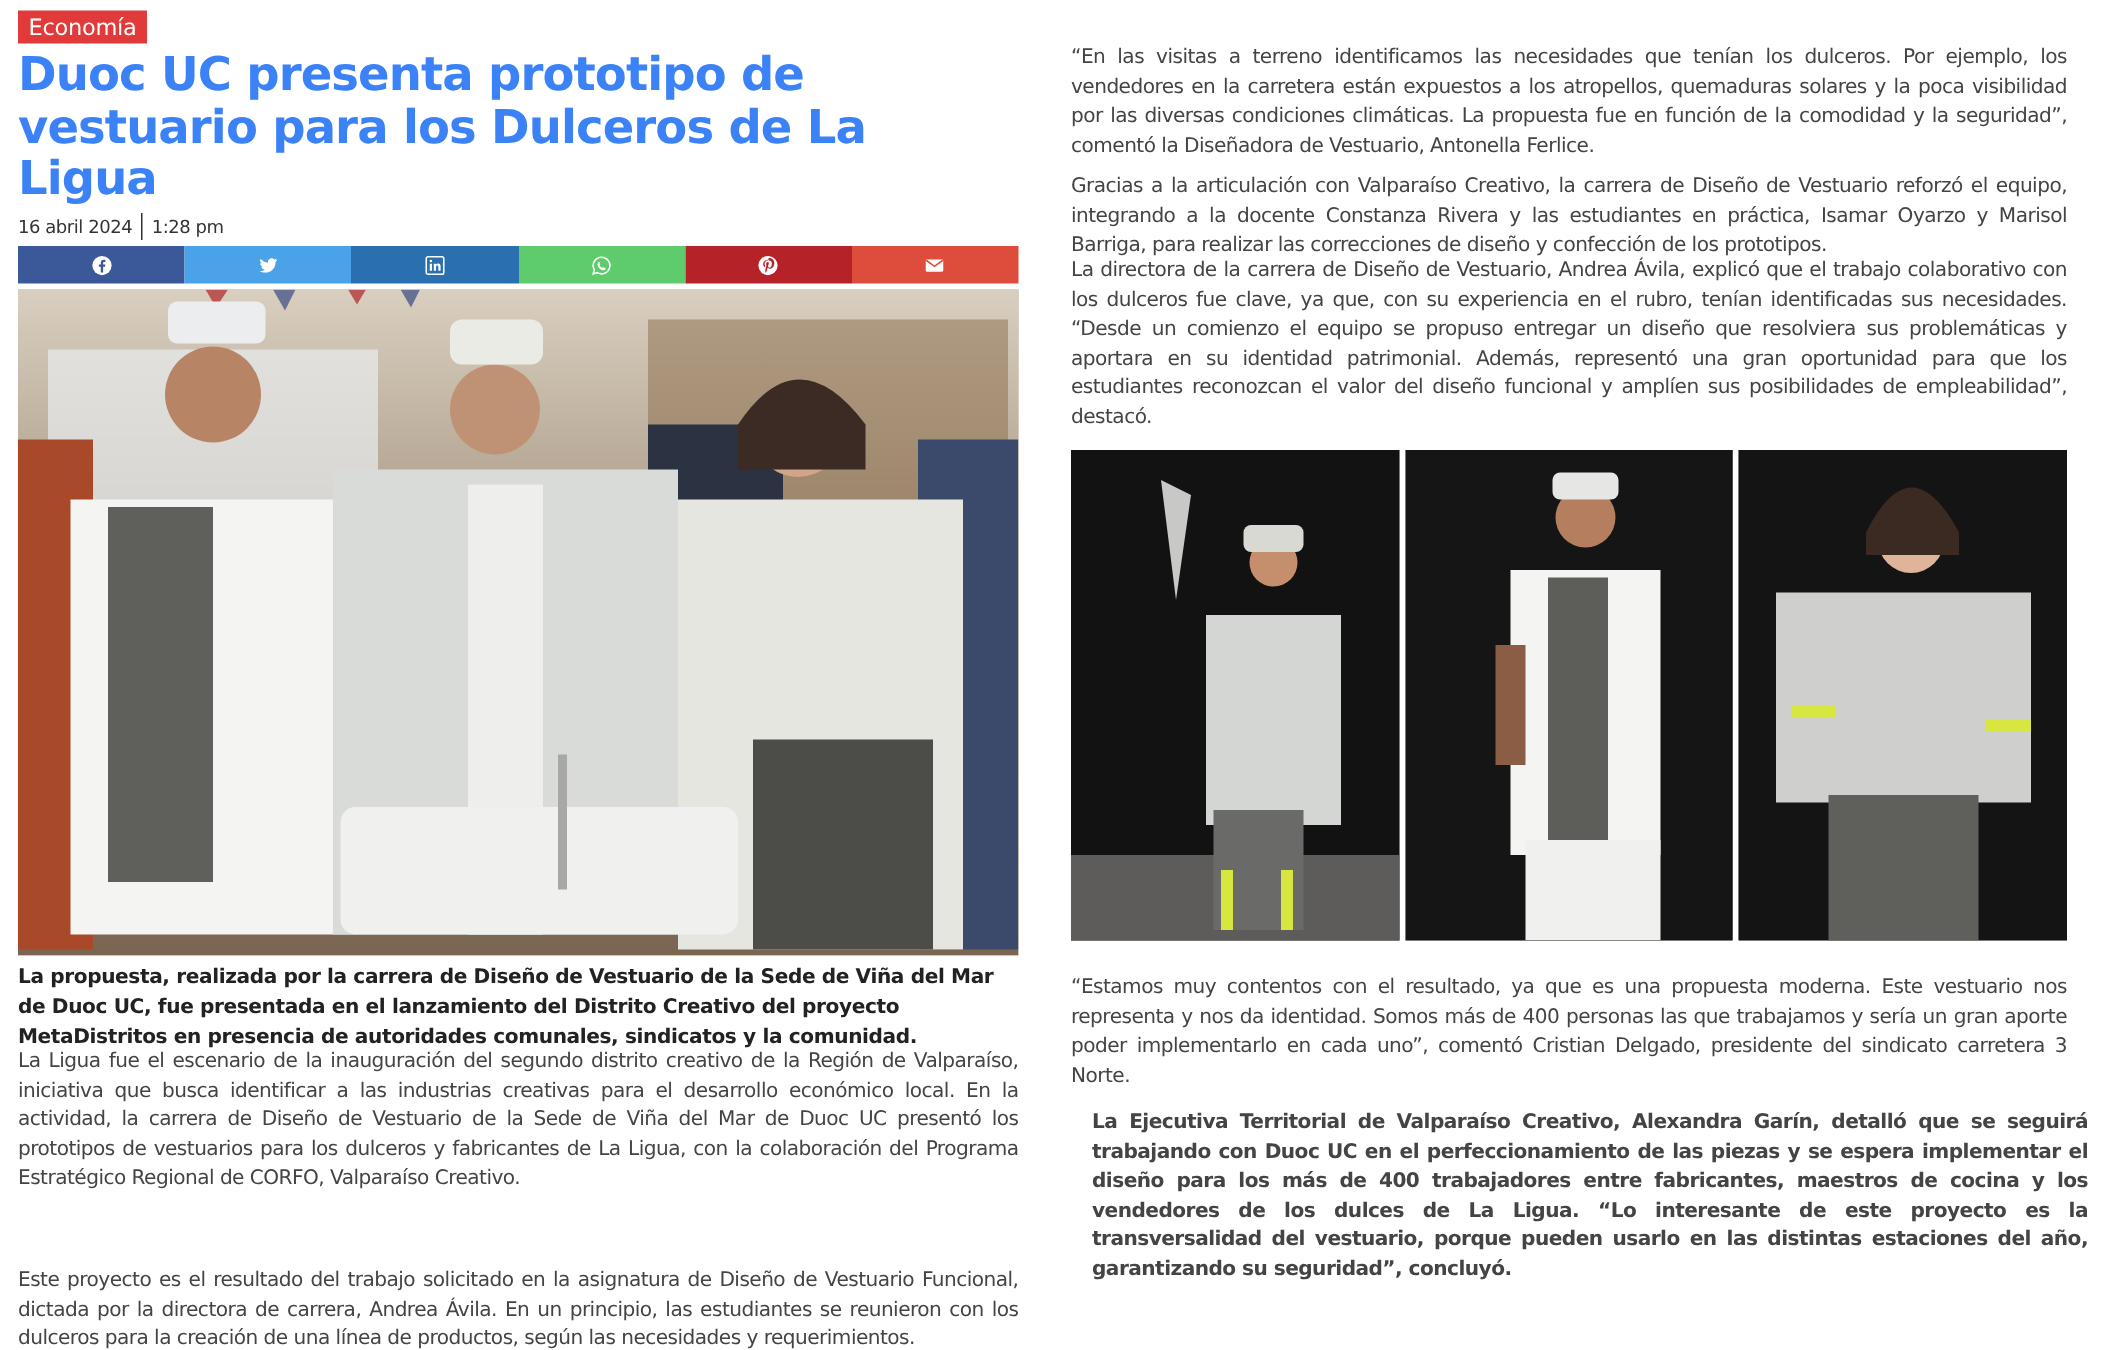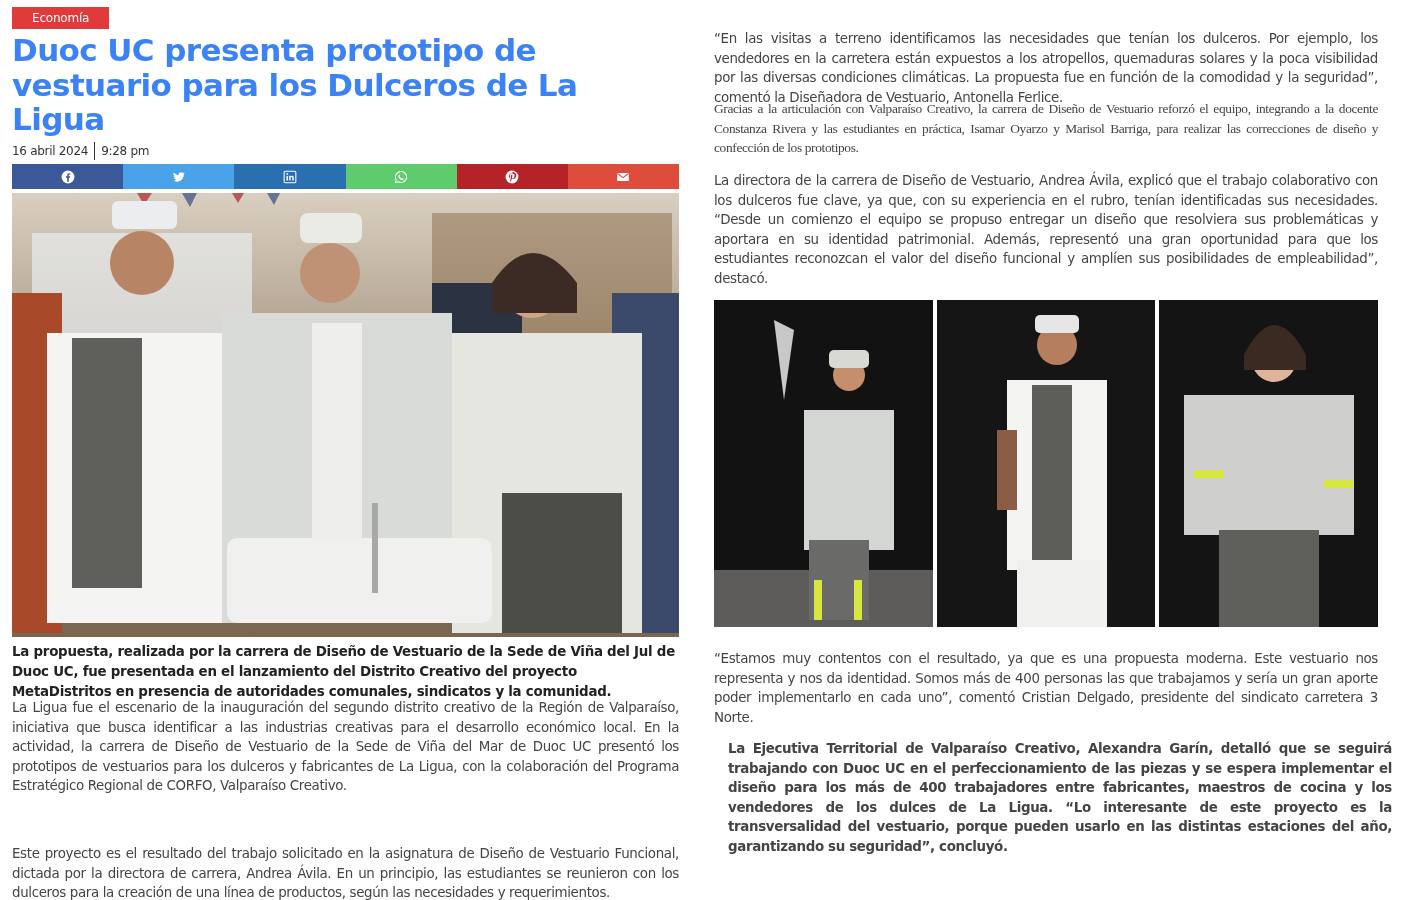--- a/index.html
+++ b/index.html
@@ -3,22 +3,22 @@
 <meta charset="utf-8">
 <style>
   * { box-sizing: border-box; margin: 0; padding: 0; }
   html, body { width: 1402px; height: 900px; background: #ffffff; overflow: hidden; }
   body { position: relative; font-family: "Liberation Sans", sans-serif; color: #333333; }
 
   .col-left { position: absolute; left: 12px; top: 0; width: 667px; }
   .col-right { position: absolute; left: 714px; top: 0; width: 664px; }
 
   .badge {
-    position: absolute; left: 0; top: 7px; height: 22px; padding: 0 20px;
-    background: #e03a3a; color: #ffffff; font-size: 12px; line-height: 22px;
+    position: absolute; left: 0; top: 7px; height: 22px; padding: 0 7px;
+    background: #e03a3a; color: #ffffff; font-size: 15px; line-height: 22px;
     font-family: "DejaVu Sans", sans-serif; letter-spacing: -0.2px;
   }
   .title {
     position: absolute; left: 0; top: 33px; width: 640px;
     font-family: "DejaVu Sans", sans-serif; font-weight: bold;
     font-size: 31px; line-height: 34.5px; color: #3b82f6; letter-spacing: -0.6px;
   }
   .meta {
     position: absolute; left: 0; top: 142px; height: 18px; font-size: 12px;
     color: #333; line-height: 18px; display: flex; align-items: center;
@@ -38,38 +38,38 @@
     font-size: 13.4px; line-height: 20px; color: #222; letter-spacing: -0.25px;
   }
   .para {
     font-family: "DejaVu Sans", sans-serif; font-size: 13.4px; line-height: 19.6px;
     color: #444; text-align: justify; letter-spacing: -0.35px;
   }
   .p1 { position: absolute; left: 0; top: 698px; width: 667px; }
   .p2 { position: absolute; left: 0; top: 824px; width: 667px; margin-top: 20px; }
 
   .r1 { position: absolute; left: 0; top: 9px; width: 664px; margin-top: 20px; }
-  .r2 { position: absolute; left: 0; top: 99px; width: 664px; font-family: Liberation Serif, serif; }
+  .r2 { position: absolute; left: 0; top: 115px; width: 664px; }
   .r3 { position: absolute; left: 0; top: 171px; width: 664px; }
   .r4 { position: absolute; left: 0; top: 649px; width: 664px; }
   .r5 { position: absolute; left: 14px; top: 739px; width: 664px; font-weight: bold; }
 
   .gallery { position: absolute; left: 0; top: 300px; width: 664px; height: 327px; display: flex; gap: 4px; }
   .gallery-photo { flex: 1; height: 100%; background: #161616; position: relative; overflow: hidden; }
 </style>
 </head>
 <body>
 
 <div class="col-left">
   <span class="badge">Economía</span>
   <h1 class="title">Duoc UC presenta prototipo de vestuario para los Dulceros de La Ligua</h1>
   <div class="meta">
     <span>16 abril 2024</span>
     <span class="sep"></span>
-    <span>9:28 pm</span>
+    <span>1:28 pm</span>
   </div>
 
   <div class="share-bar">
     <div class="share-btn" style="background:#3b5998">
       <svg viewBox="0 0 24 24">
           <circle cx="12" cy="12" r="11" fill="#fff"></circle>
           <path d="M13.3 20v-6.6h2.2l.3-2.6h-2.5V9.2c0-.7.2-1.3 1.3-1.3h1.3V5.6c-.2 0-1-.1-2-.1-2 0-3.3 1.2-3.3 3.4v1.9H8.4v2.6h2.2V20z" fill="#3b5998"></path>
         </svg>
     </div>
     <div class="share-btn" style="background:#4aa3e8">
@@ -138,21 +138,21 @@
       <rect x="288" y="20" width="62" height="30" rx="8" fill="#ebebe6"></rect>
       <rect x="440" y="140" width="190" height="300" fill="#e6e6e0"></rect>
       <rect x="490" y="300" width="120" height="140" fill="#4c4d49"></rect>
       <circle cx="520" cy="95" r="30" fill="#d2a488"></circle>
       <path d="M480 90 q40 -60 85 0 v30 h-85z" fill="#3b2b24"></path>
       <rect x="215" y="345" width="265" height="85" rx="10" fill="#f0f0ee"></rect>
       <rect x="360" y="310" width="6" height="90" fill="#a8a8a6"></rect>
     </svg>
   </div>
 
-  <p class="lead">La propuesta, realizada por la carrera de Diseño de Vestuario de la Sede de Viña del Jul de Duoc UC, fue presentada en el lanzamiento del Distrito Creativo del proyecto MetaDistritos en presencia de autoridades comunales, sindicatos y la comunidad.</p>
+  <p class="lead">La propuesta, realizada por la carrera de Diseño de Vestuario de la Sede de Viña del Mar de Duoc UC, fue presentada en el lanzamiento del Distrito Creativo del proyecto MetaDistritos en presencia de autoridades comunales, sindicatos y la comunidad.</p>
   <p class="para p1">La Ligua fue el escenario de la inauguración del segundo distrito creativo de la Región de Valparaíso, iniciativa que busca identificar a las industrias creativas para el desarrollo económico local. En la actividad, la carrera de Diseño de Vestuario de la Sede de Viña del Mar de Duoc UC presentó los prototipos de vestuarios para los dulceros y fabricantes de La Ligua, con la colaboración del Programa Estratégico Regional de CORFO, Valparaíso Creativo.</p>
   <p class="para p2">Este proyecto es el resultado del trabajo solicitado en la asignatura de Diseño de Vestuario Funcional, dictada por la directora de carrera, Andrea Ávila. En un principio, las estudiantes se reunieron con los dulceros para la creación de una línea de productos, según las necesidades y requerimientos.</p>
 </div>
 
 <div class="col-right">
   <p class="para r1">“En las visitas a terreno identificamos las necesidades que tenían los dulceros. Por ejemplo, los vendedores en la carretera están expuestos a los atropellos, quemaduras solares y la poca visibilidad por las diversas condiciones climáticas. La propuesta fue en función de la comodidad y la seguridad”, comentó la Diseñadora de Vestuario, Antonella Ferlice.</p>
   <p class="para r2">Gracias a la articulación con Valparaíso Creativo, la carrera de Diseño de Vestuario reforzó el equipo, integrando a la docente Constanza Rivera y las estudiantes en práctica, Isamar Oyarzo y Marisol Barriga, para realizar las correcciones de diseño y confección de los prototipos.</p>
   <p class="para r3">La directora de la carrera de Diseño de Vestuario, Andrea Ávila, explicó que el trabajo colaborativo con los dulceros fue clave, ya que, con su experiencia en el rubro, tenían identificadas sus necesidades. “Desde un comienzo el equipo se propuso entregar un diseño que resolviera sus problemáticas y aportara en su identidad patrimonial. Además, representó una gran oportunidad para que los estudiantes reconozcan el valor del diseño funcional y amplíen sus posibilidades de empleabilidad”, destacó.</p>
 
   <div class="gallery">

